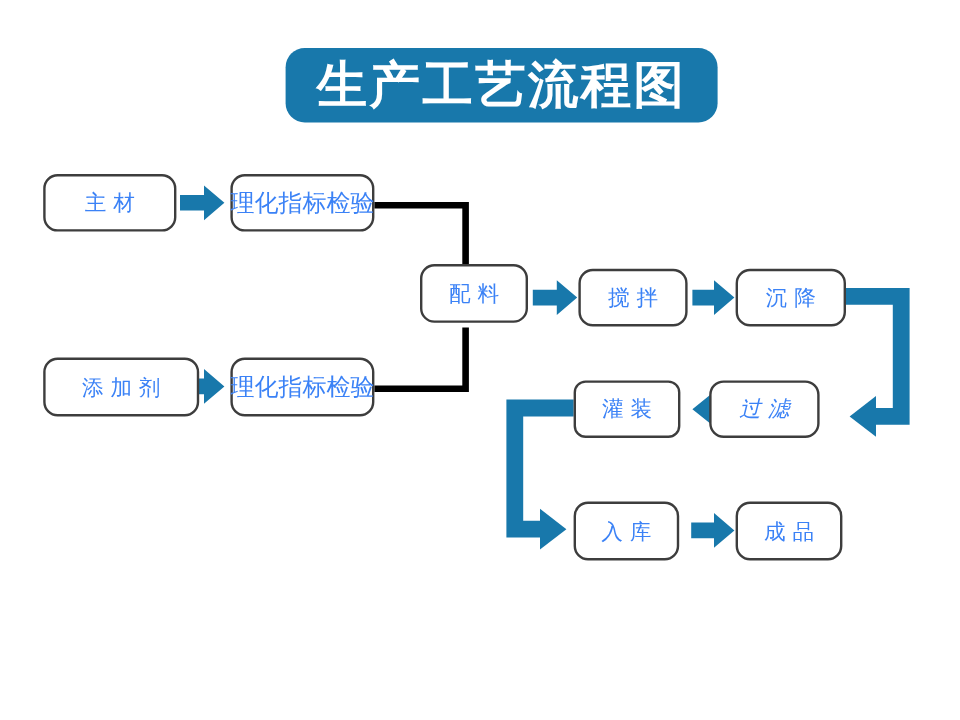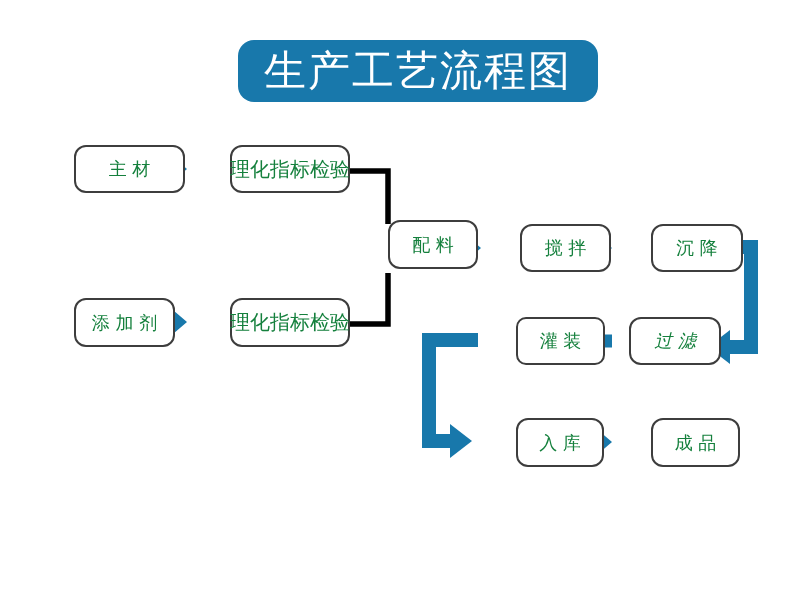--- a/index.html
+++ b/index.html
@@ -24,46 +24,45 @@
   .title-banner {
     position: absolute;
     left: 238px;
     top: 40px;
     width: 360px;
     height: 62px;
     background: #1878ab;
     border-radius: 16px;
     color: #ffffff;
     font-size: 42px;
-    font-weight: normal;
+    font-weight: bold;
     letter-spacing: 2px;
     display: flex;
     align-items: center;
     justify-content: center;
     z-index: 2;
   }
   .node {
     position: absolute;
     background: #ffffff;
     border: 2px solid #3d3d3d;
     border-radius: 12px;
     display: flex;
     align-items: center;
     justify-content: center;
     font-size: 18px;
-    color: #15803d;
+    color: #3b82f6;
     z-index: 2;
     box-sizing: border-box;
     white-space: nowrap;
-    margin-left: 38px;
   }
   .node.small-text { font-size: 20px; }
   .n-main-material      { left: 36px;  top: 145px; width: 111px; height: 48px; }
   .n-inspection-top     { left: 192px; top: 145px; width: 120px; height: 48px; }
-  .n-additive           { left: 36px;  top: 298px; width: 101px; height: 49px; }
+  .n-additive           { left: 36px;  top: 298px; width: 130px; height: 49px; }
   .n-inspection-bottom  { left: 192px; top: 298px; width: 120px; height: 49px; }
   .n-mixing             { left: 350px; top: 220px; width: 90px;  height: 49px; }
   .n-stirring           { left: 482px; top: 224px; width: 91px;  height: 48px; }
   .n-settling           { left: 613px; top: 224px; width: 92px;  height: 48px; }
   .n-filling            { left: 478px; top: 317px; width: 89px;  height: 48px; border-radius: 10px; }
   .n-filtering          { left: 591px; top: 317px; width: 92px;  height: 48px; font-style: italic; }
   .n-warehousing        { left: 478px; top: 418px; width: 88px;  height: 49px; }
   .n-finished-product   { left: 613px; top: 418px; width: 89px;  height: 49px; }
 </style>
 </head>

